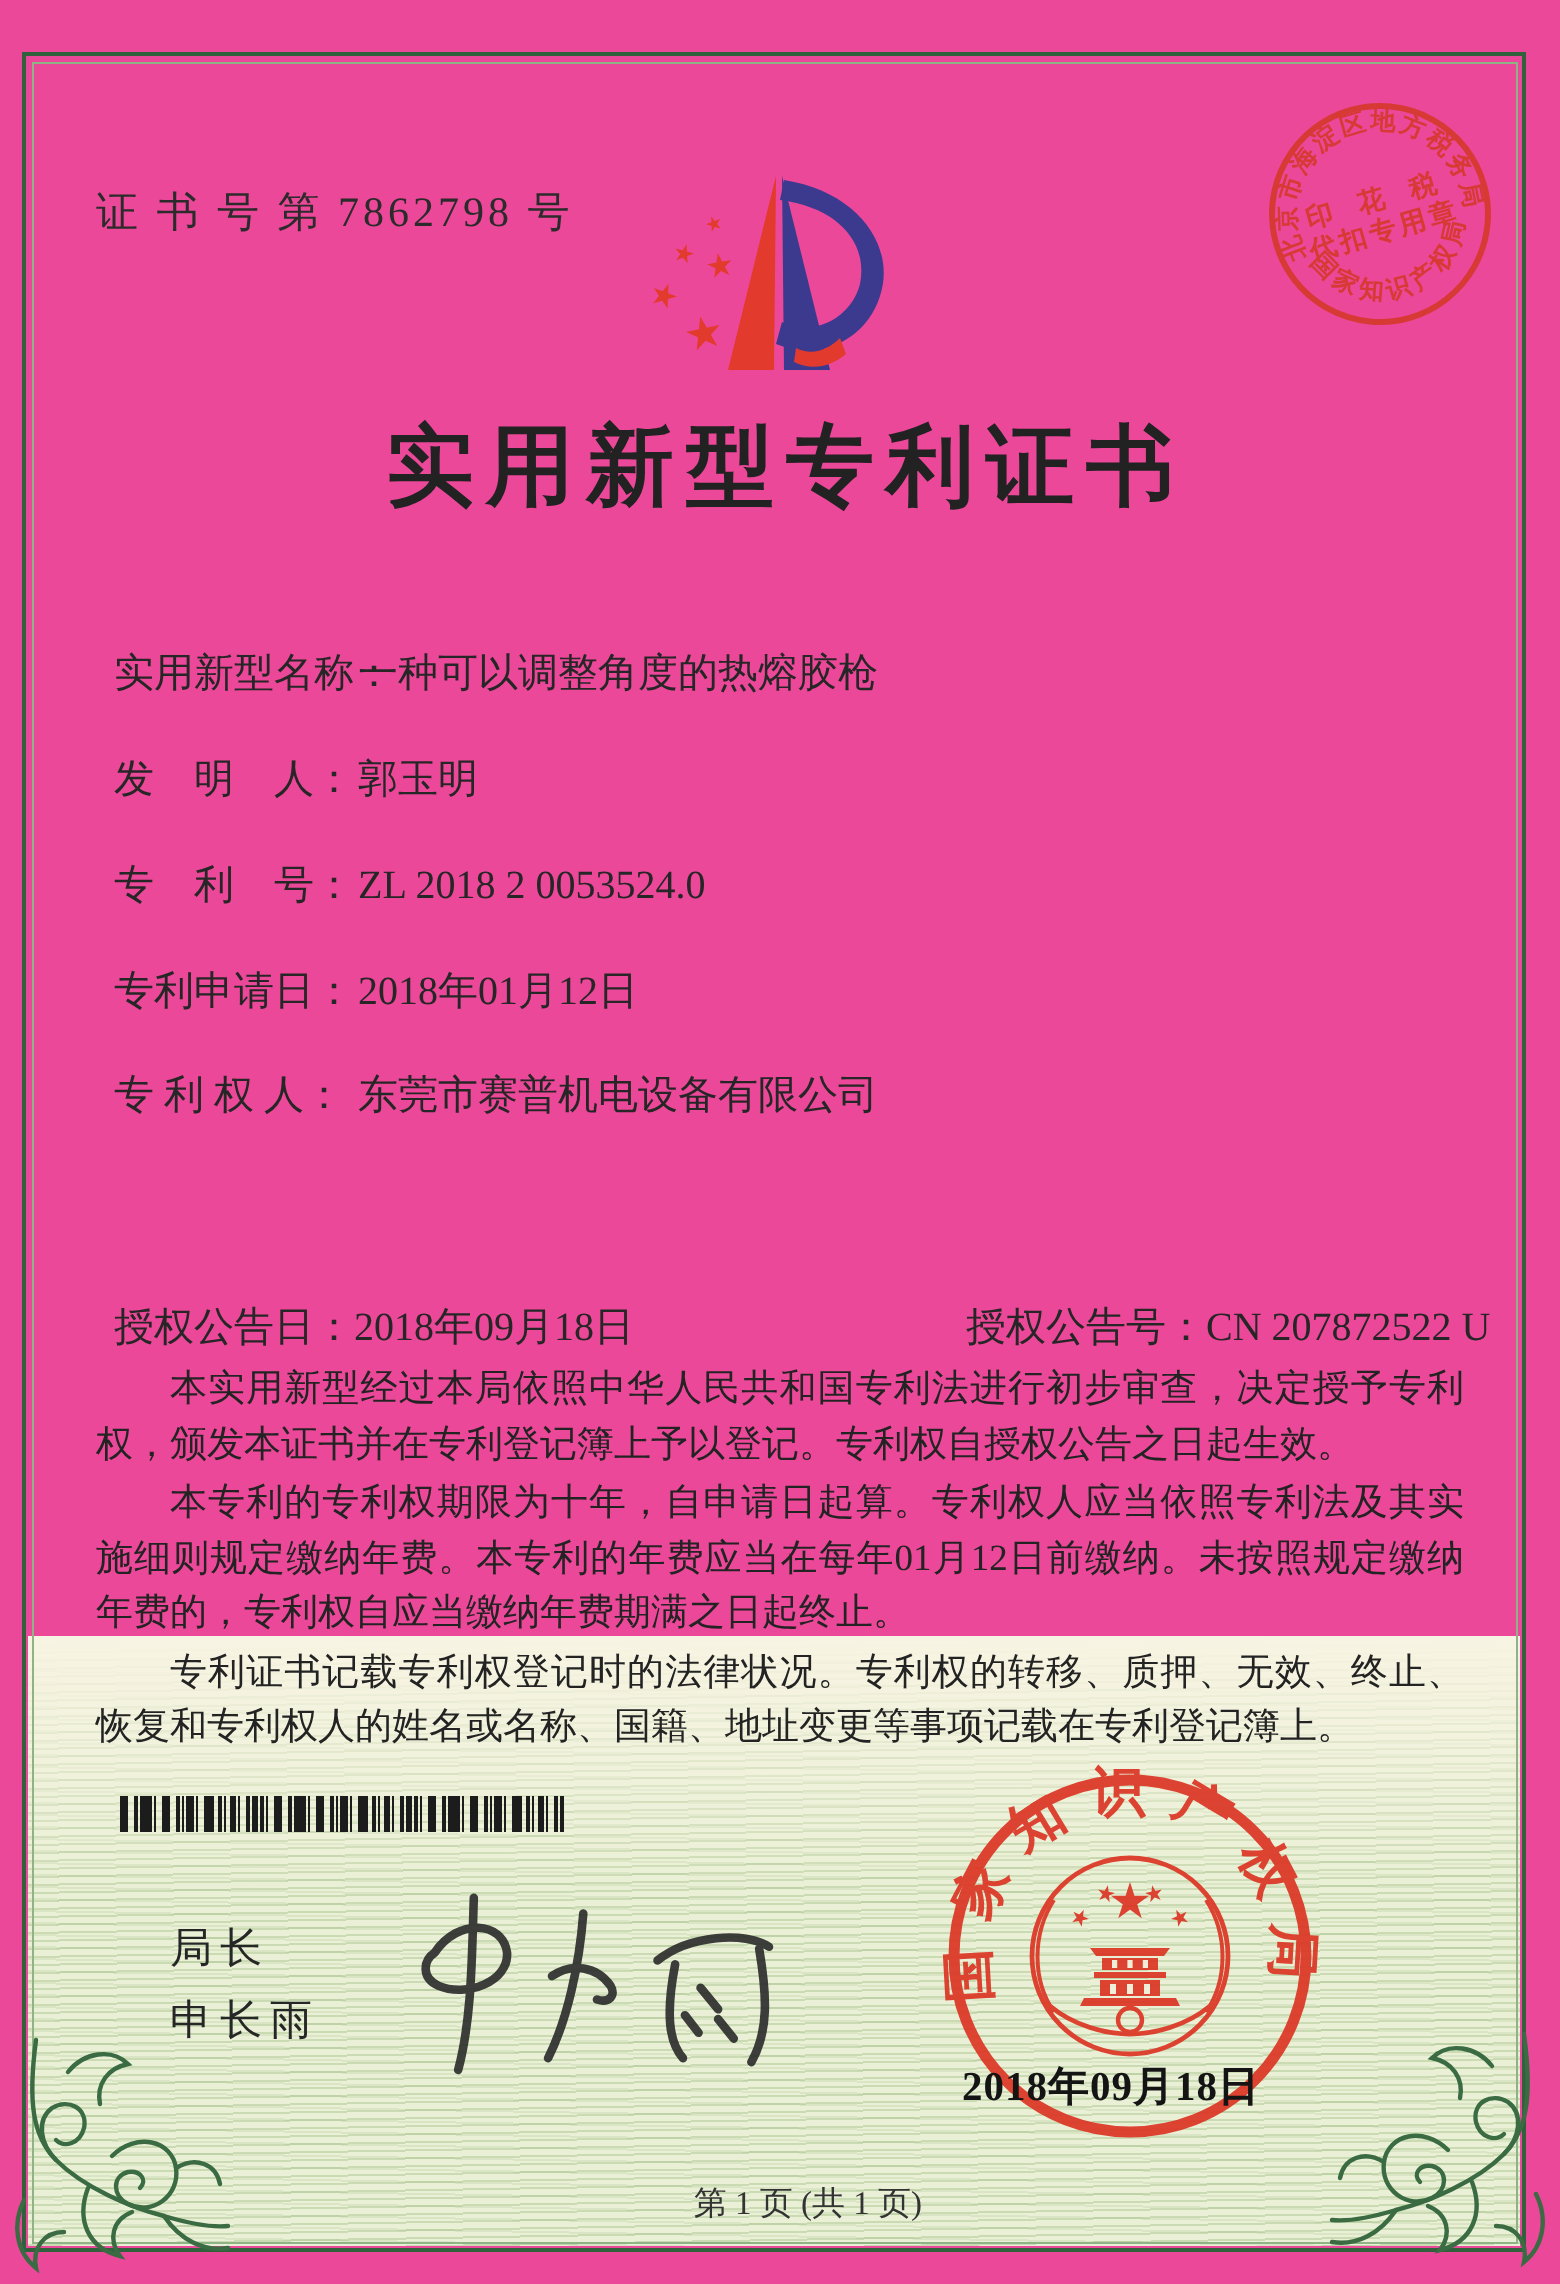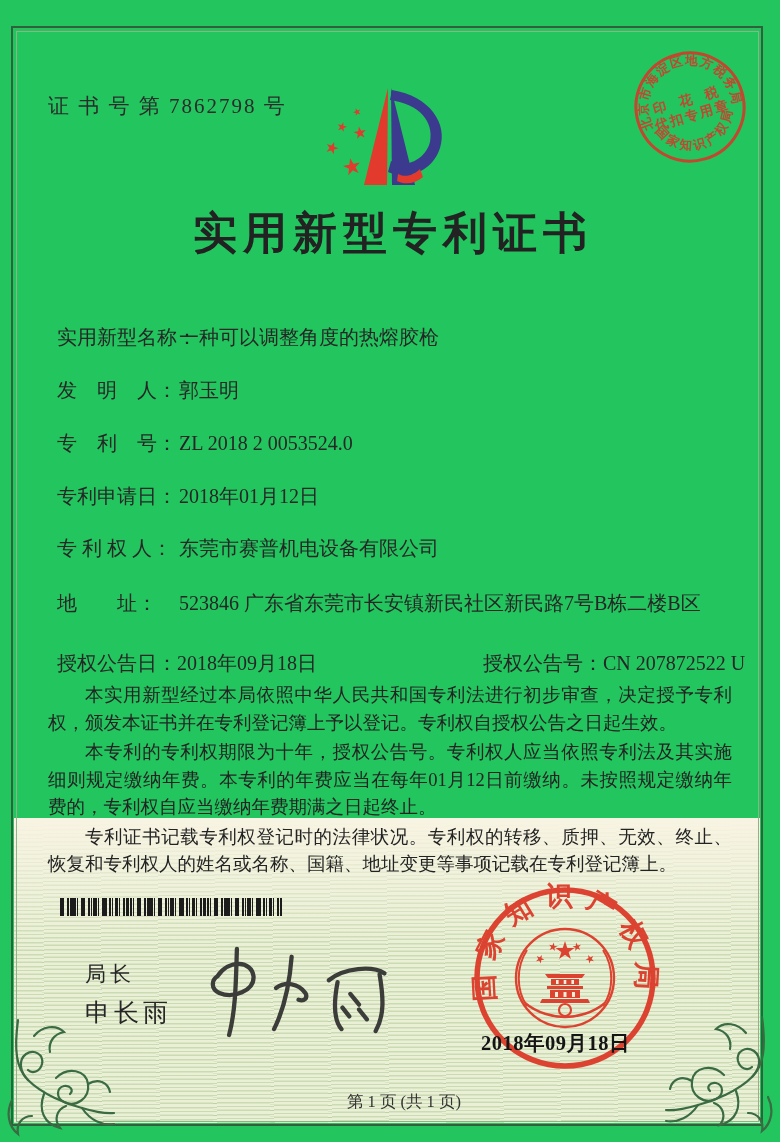--- a/index.html
+++ b/index.html
@@ -1,18 +1,18 @@
 <!DOCTYPE html>
 <html><head>
 <meta charset="utf-8">
 <style>
   html,body{margin:0;padding:0;background:#d8d4c4;}
   .page{
     position:relative; width:780px; height:1142px; margin:0 auto;
-    background:#22c55e; overflow:hidden;
+    background:#ec4899; overflow:hidden;
     font-family:"Liberation Serif","DejaVu Serif",serif;
     color:#262626;
   }
   
   .guilloche{
     position:absolute; left:14px; right:20px; top:818px; bottom:19px;
     background:
       repeating-linear-gradient(179deg, rgba(122,162,92,.28) 0 1px, rgba(255,255,255,0) 1px 4px),
       repeating-linear-gradient(181deg, rgba(122,162,92,.14) 0 1px, rgba(255,255,255,0) 1px 6px),
       #e9f0d5;
@@ -55,21 +55,21 @@
   }
   .paras p{ margin:0 0 2px 0; text-indent:37px; }
 
   .barcode{
     position:absolute; left:60px; top:898px; width:222px; height:18px;
     background:
       repeating-linear-gradient(90deg,#1c1c1c 0 2px,transparent 2px 3px,#1c1c1c 3px 4px,transparent 4px 7px),
       repeating-linear-gradient(90deg,#1c1c1c 0 3px,transparent 3px 11px);
   }
   .officer-title{ position:absolute; left:85px; top:960px; font-size:21px; letter-spacing:4px; }
-  .officer-name{ position:absolute; left:85px; top:996px; font-size:25px; letter-spacing:4px; }
+  .officer-name{ position:absolute; left:85px; top:996px; font-size:21px; letter-spacing:4px; }
   .signature{ position:absolute; left:190px; top:936px; width:215px; height:108px; }
 
   .seal{ position:absolute; left:463px; top:876px; width:204px; height:204px; }
   .seal-date{
     position:absolute; left:481px; top:1029px; width:175px;
     font-size:20.5px; font-weight:600; letter-spacing:.5px; color:#141414; white-space:nowrap;
   }
   .tax-stamp{ position:absolute; left:623px; top:40px; width:134px; height:134px; transform:rotate(-16deg); }
 
   .footer{ position:absolute; left:256px; top:1091px; width:205px; text-align:right;
@@ -120,32 +120,29 @@
   </div>
   <div class="field-row" style="top:428px">
     <span class="f-label">专　利　号：</span><span class="f-value">ZL 2018 2 0053524.0</span>
   </div>
   <div class="field-row" style="top:481px">
     <span class="f-label">专利申请日：</span><span class="f-value">2018年01月12日</span>
   </div>
   <div class="field-row" style="top:533px">
     <span class="f-label">专 利 权 人：</span><span class="f-value">东莞市赛普机电设备有限公司</span>
   </div>
-  <div class="addr-row" style="top:588px">
-    <span class="f-label">地　　址：</span><span class="f-value">523846 广东省东莞市长安镇新民社区新民路7号B栋二楼B区</span>
-  </div>
 
   <div class="grant-row">
     <span class="grant-cell-left"><span>授权公告日：</span><span>2018年09月18日</span></span>
     <span class="grant-cell-right"><span>授权公告号：</span><span>CN 207872522 U</span></span>
   </div>
 
   <div class="paras">
     <p>本实用新型经过本局依照中华人民共和国专利法进行初步审查，决定授予专利权，颁发本证书并在专利登记簿上予以登记。专利权自授权公告之日起生效。</p>
-    <p>本专利的专利权期限为十年，授权公告号。专利权人应当依照专利法及其实施细则规定缴纳年费。本专利的年费应当在每年01月12日前缴纳。未按照规定缴纳年费的，专利权自应当缴纳年费期满之日起终止。</p>
+    <p>本专利的专利权期限为十年，自申请日起算。专利权人应当依照专利法及其实施细则规定缴纳年费。本专利的年费应当在每年01月12日前缴纳。未按照规定缴纳年费的，专利权自应当缴纳年费期满之日起终止。</p>
     <p>专利证书记载专利权登记时的法律状况。专利权的转移、质押、无效、终止、恢复和专利权人的姓名或名称、国籍、地址变更等事项记载在专利登记簿上。</p>
   </div>
 
   <div class="barcode"></div>
 
   <div class="officer-title">局长</div>
   <div class="officer-name">申长雨</div>
 
   <svg class="signature" viewBox="0 0 220 108" aria-hidden="true">
     <g stroke="#262626" stroke-width="4.4" fill="none" stroke-linecap="round" opacity="0.88">

